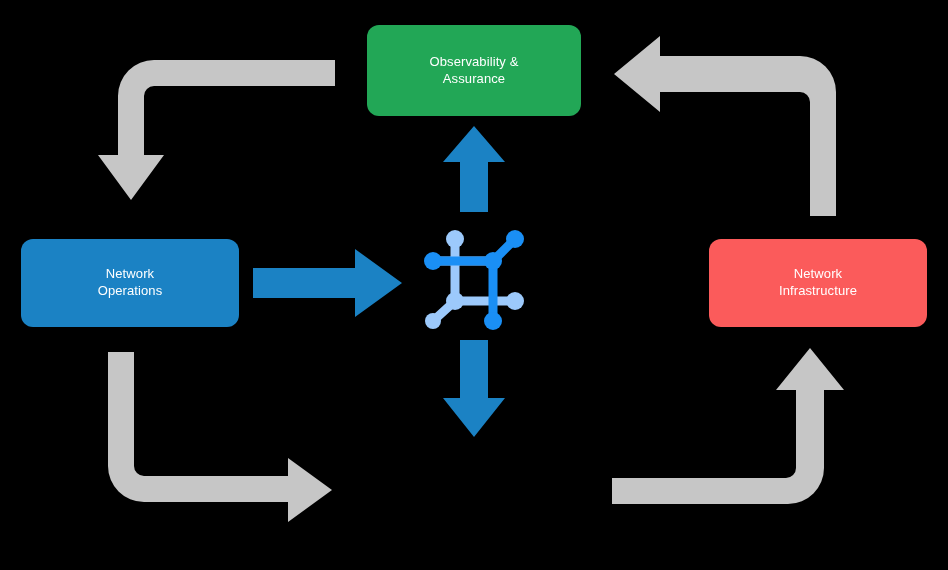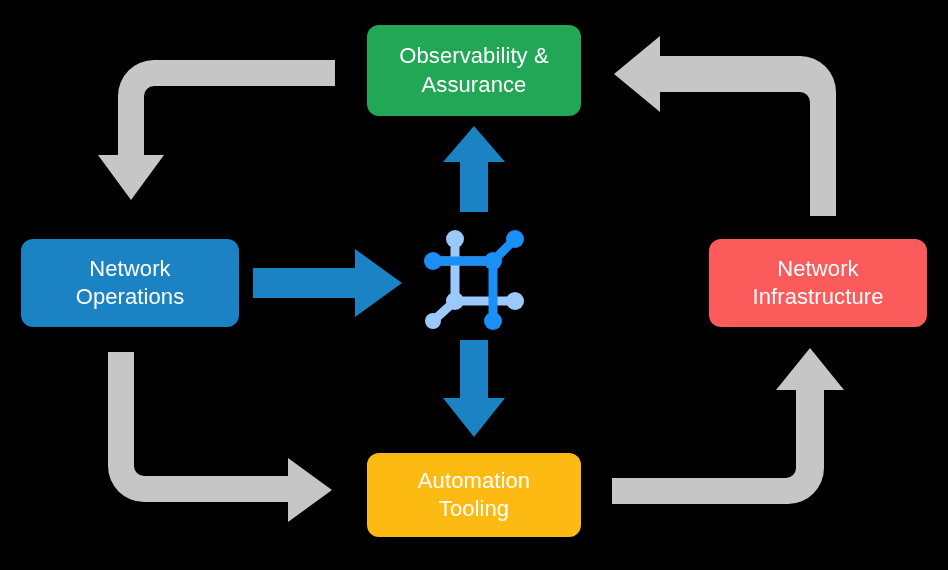--- a/index.html
+++ b/index.html
@@ -27,21 +27,21 @@
     height: 570px;
   }
   .node-box {
     position: absolute;
     border-radius: 12px;
     display: flex;
     align-items: center;
     justify-content: center;
     text-align: center;
     color: #ffffff;
-    font-size: 22px;
+    font-size: 13px;
     line-height: 1.28;
     font-weight: 400;
     letter-spacing: 0.1px;
     box-sizing: border-box;
     padding: 6px 10px;
     z-index: 3;
   }
   .node-label {
     display: block;
     white-space: pre-line;
@@ -148,18 +148,14 @@
   <div id="box-operations" class="node-box" style="background: rgb(27, 130, 196); color: rgb(255, 255, 255);">
     <span class="node-label">Network
 Operations</span>
   </div>
 
   <div id="box-infrastructure" class="node-box" style="background: rgb(251, 91, 91); color: rgb(255, 255, 255);">
     <span class="node-label">Network
 Infrastructure</span>
   </div>
 
-  <div id="box-automation" class="node-box" style="background: rgb(253, 186, 18); color: rgb(255, 255, 255);">
-    <span class="node-label">Automation
-Tooling</span>
-  </div>
 
 </div>
 
 </body></html>

